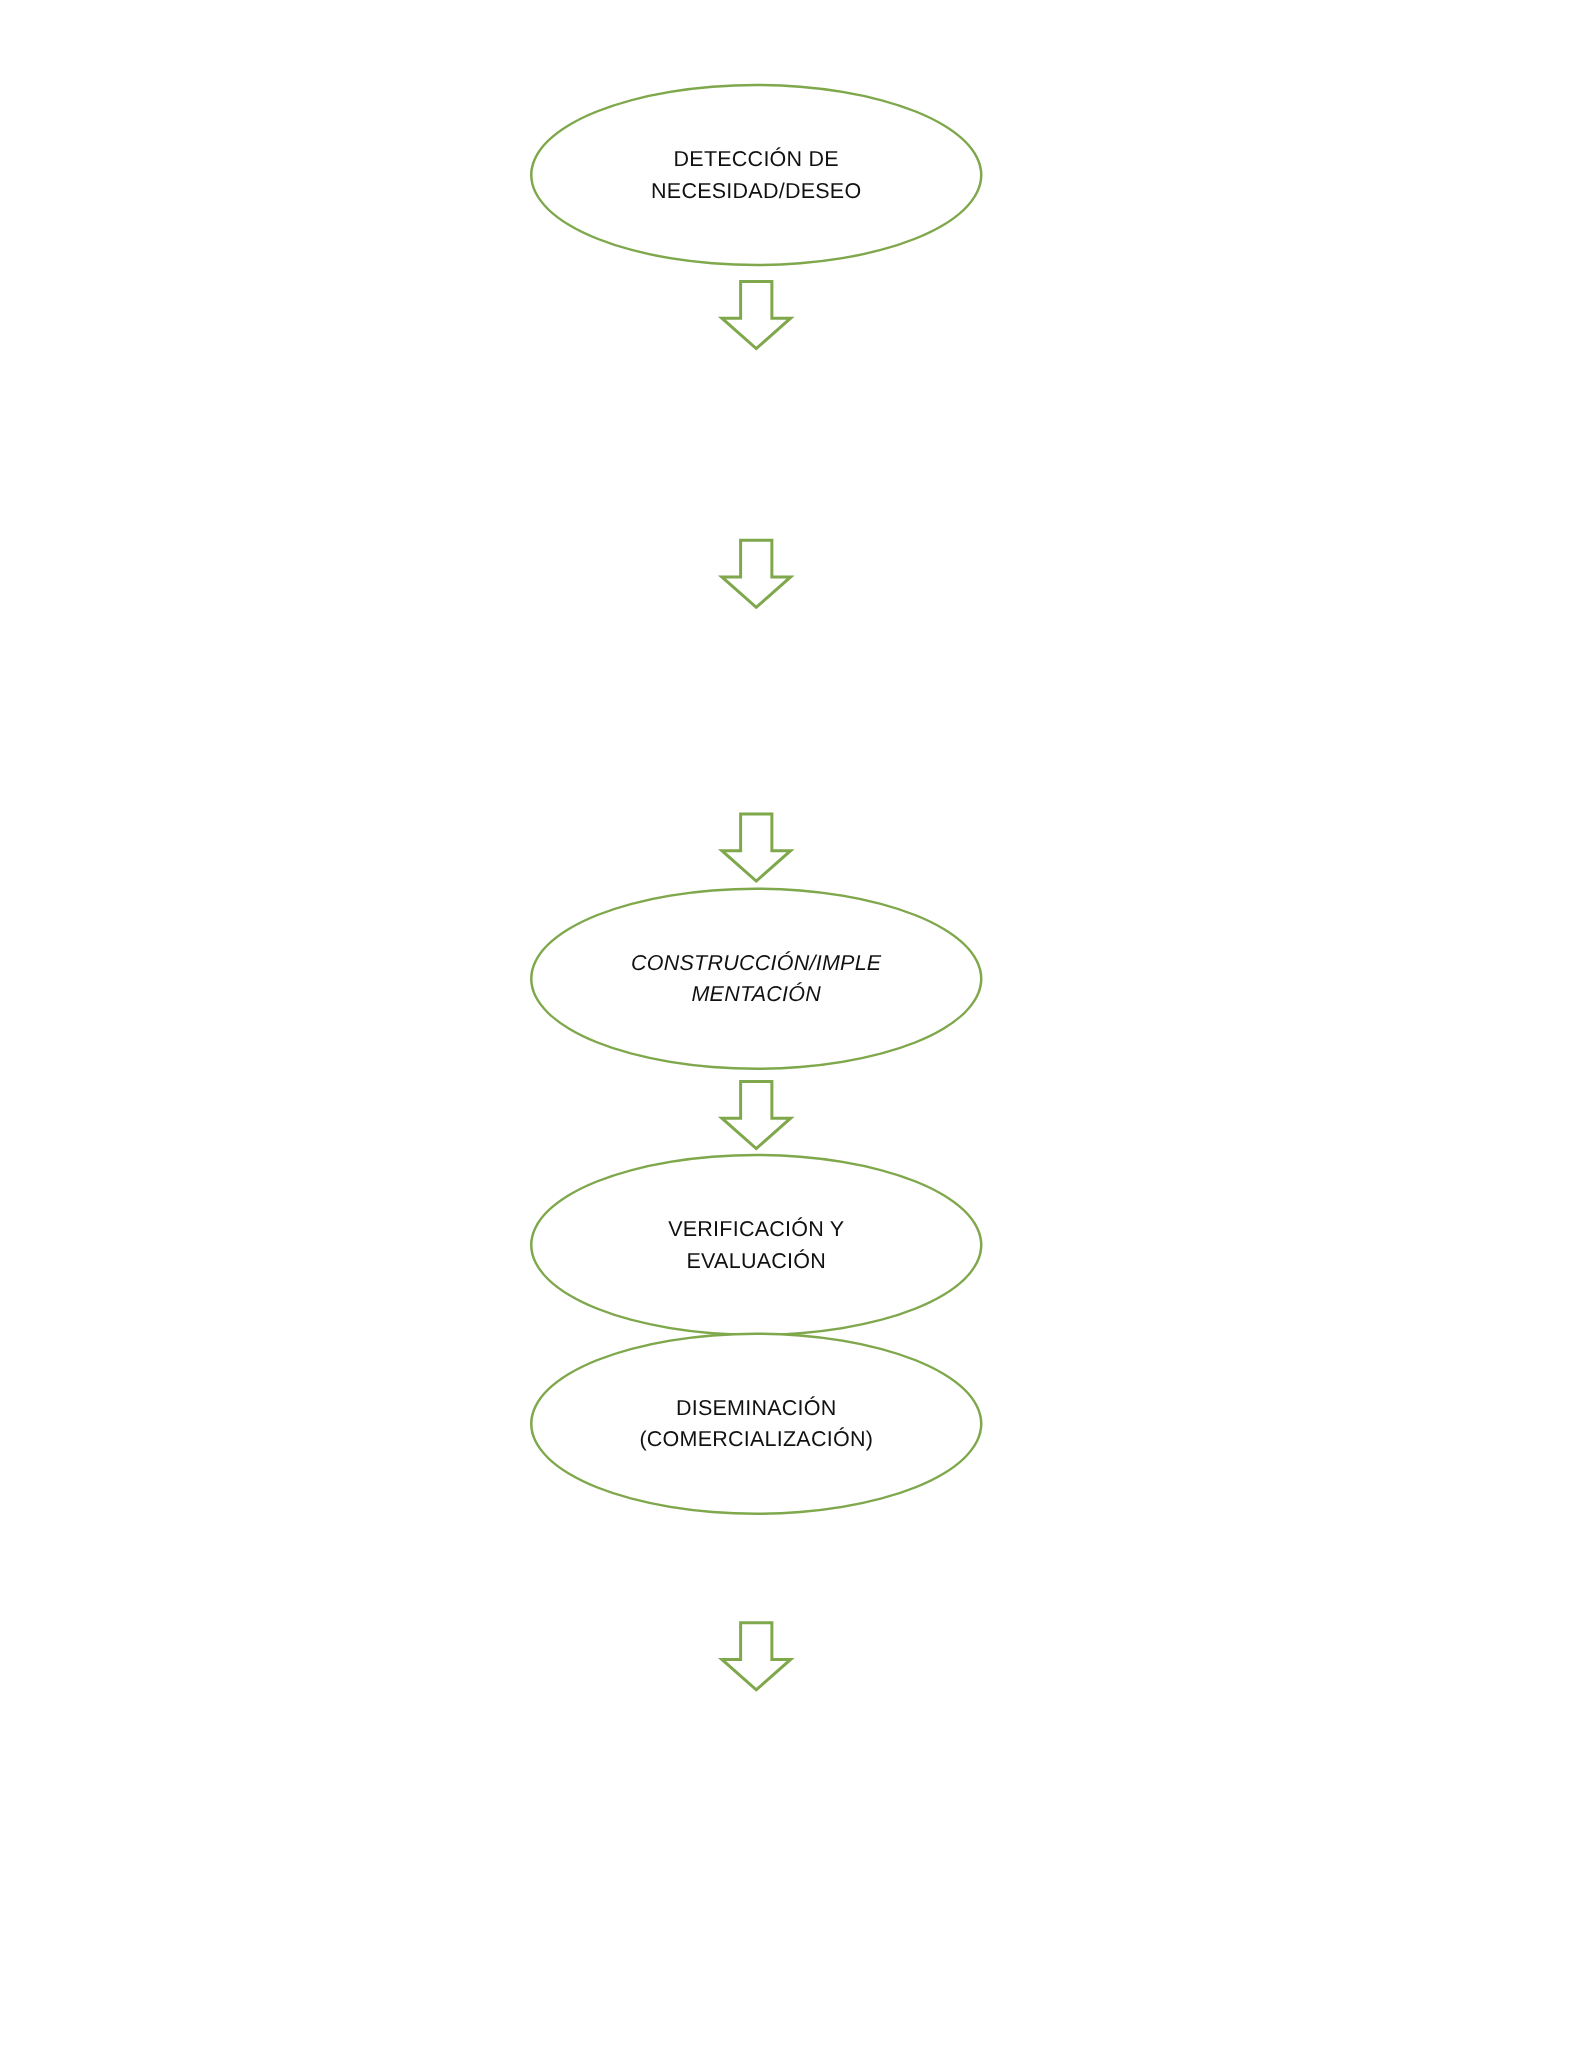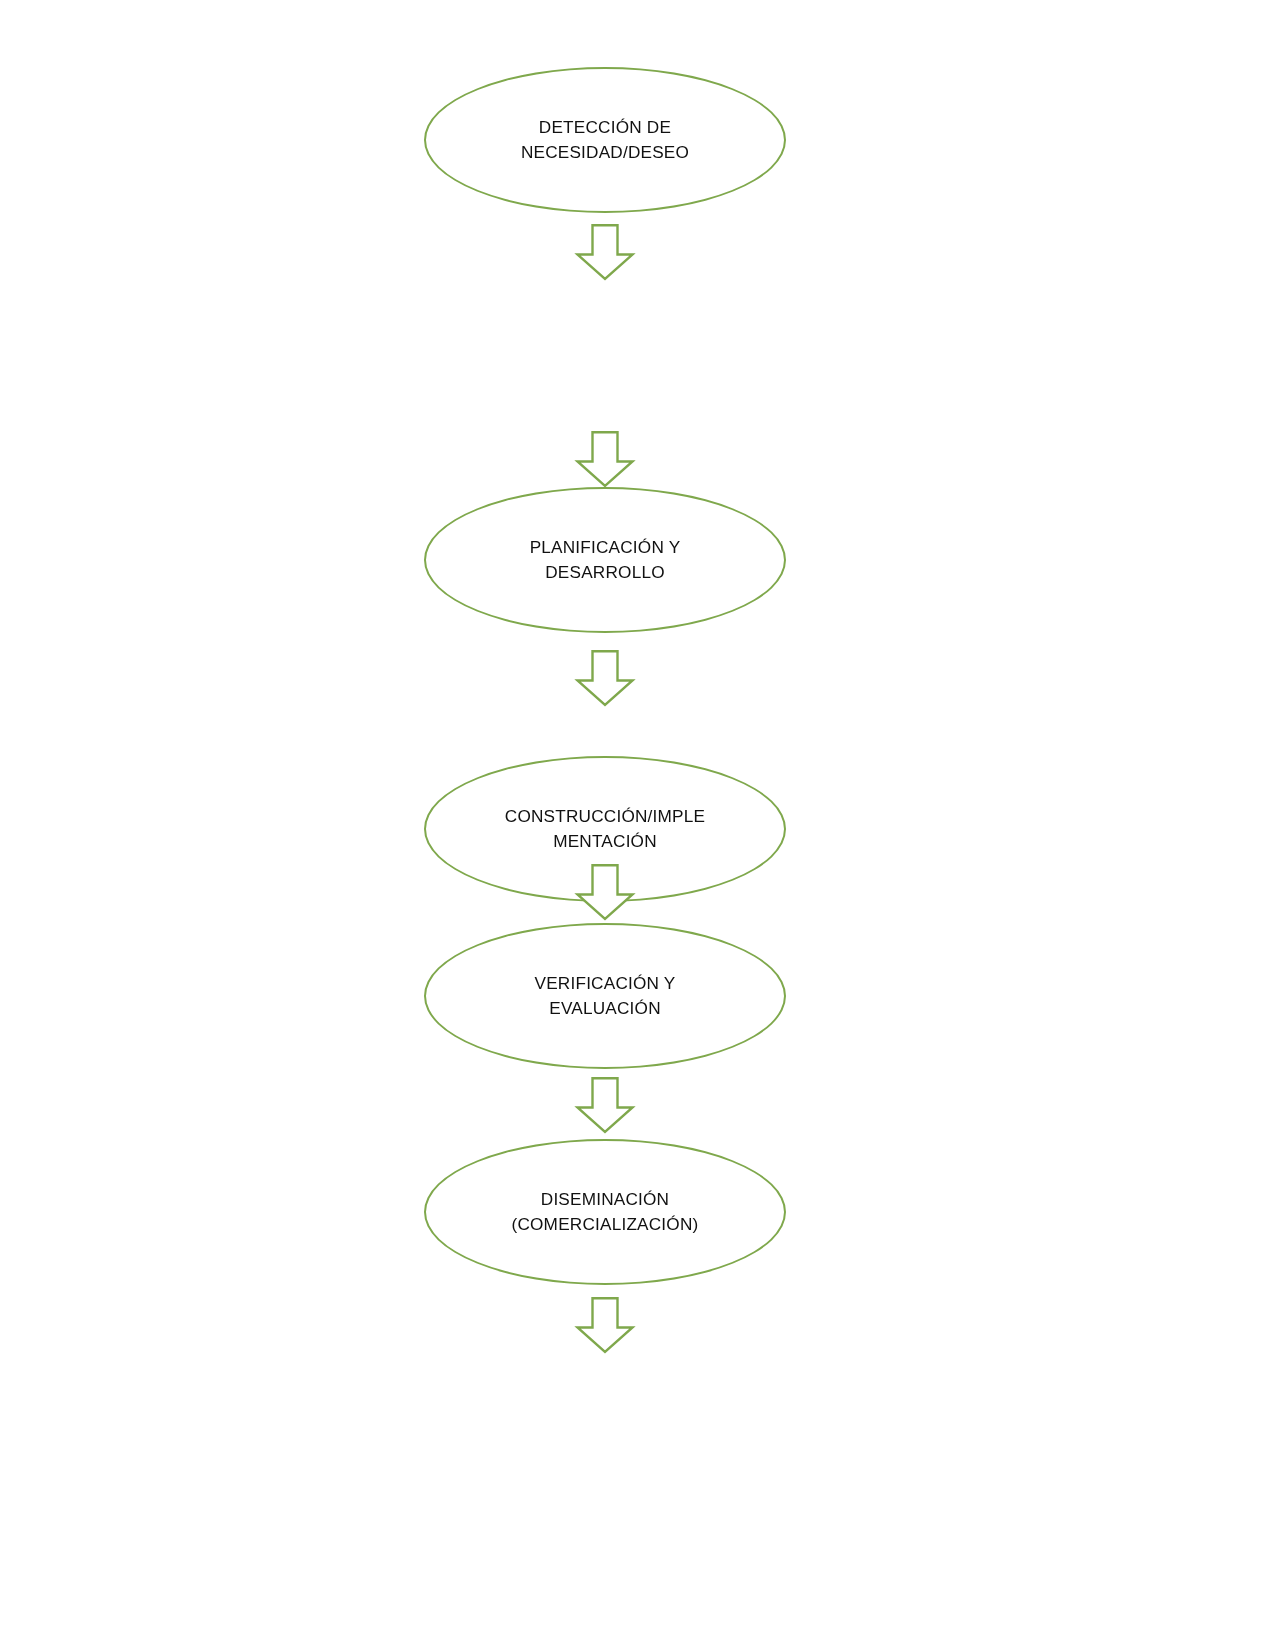--- a/index.html
+++ b/index.html
@@ -104,33 +104,28 @@
       </svg>
     </div>
 
 
     <div class="connector" style="top:431px;">
       <svg viewBox="0 0 58 56" xmlns="http://www.w3.org/2000/svg" aria-hidden="true">
         <path d="M 16.5 1.2 L 41.5 1.2 L 41.5 30.5 L 56.5 30.5 L 29 54.8 L 1.5 30.5 L 16.5 30.5 Z"></path>
       </svg>
     </div>
 
-    <div class="node" style="top:560px;">
-      <div class="node-ellipse"></div>
-      <div class="node-label">PLANIFICACIÓN Y
-DESARROLLO</div>
-    </div>
 
     <div class="connector" style="top:650px;">
       <svg viewBox="0 0 58 56" xmlns="http://www.w3.org/2000/svg" aria-hidden="true">
         <path d="M 16.5 1.2 L 41.5 1.2 L 41.5 30.5 L 56.5 30.5 L 29 54.8 L 1.5 30.5 L 16.5 30.5 Z"></path>
       </svg>
     </div>
 
-    <div class="node" style="top:829px;">
+    <div class="node" style="top:783px;font-style:italic;">
       <div class="node-ellipse"></div>
       <div class="node-label">CONSTRUCCIÓN/IMPLE
 MENTACIÓN</div>
     </div>
 
     <div class="connector" style="top:864px;">
       <svg viewBox="0 0 58 56" xmlns="http://www.w3.org/2000/svg" aria-hidden="true">
         <path d="M 16.5 1.2 L 41.5 1.2 L 41.5 30.5 L 56.5 30.5 L 29 54.8 L 1.5 30.5 L 16.5 30.5 Z"></path>
       </svg>
     </div>
@@ -140,21 +135,21 @@
       <div class="node-label">VERIFICACIÓN Y
 EVALUACIÓN</div>
     </div>
 
     <div class="connector" style="top:1077px;">
       <svg viewBox="0 0 58 56" xmlns="http://www.w3.org/2000/svg" aria-hidden="true">
         <path d="M 16.5 1.2 L 41.5 1.2 L 41.5 30.5 L 56.5 30.5 L 29 54.8 L 1.5 30.5 L 16.5 30.5 Z"></path>
       </svg>
     </div>
 
-    <div class="node" style="top:1212px;">
+    <div class="node" style="top:1139px;">
       <div class="node-ellipse"></div>
       <div class="node-label">DISEMINACIÓN
 (COMERCIALIZACIÓN)</div>
     </div>
 
     <div class="connector" style="top:1297px;">
       <svg viewBox="0 0 58 56" xmlns="http://www.w3.org/2000/svg" aria-hidden="true">
         <path d="M 16.5 1.2 L 41.5 1.2 L 41.5 30.5 L 56.5 30.5 L 29 54.8 L 1.5 30.5 L 16.5 30.5 Z"></path>
       </svg>
     </div>

